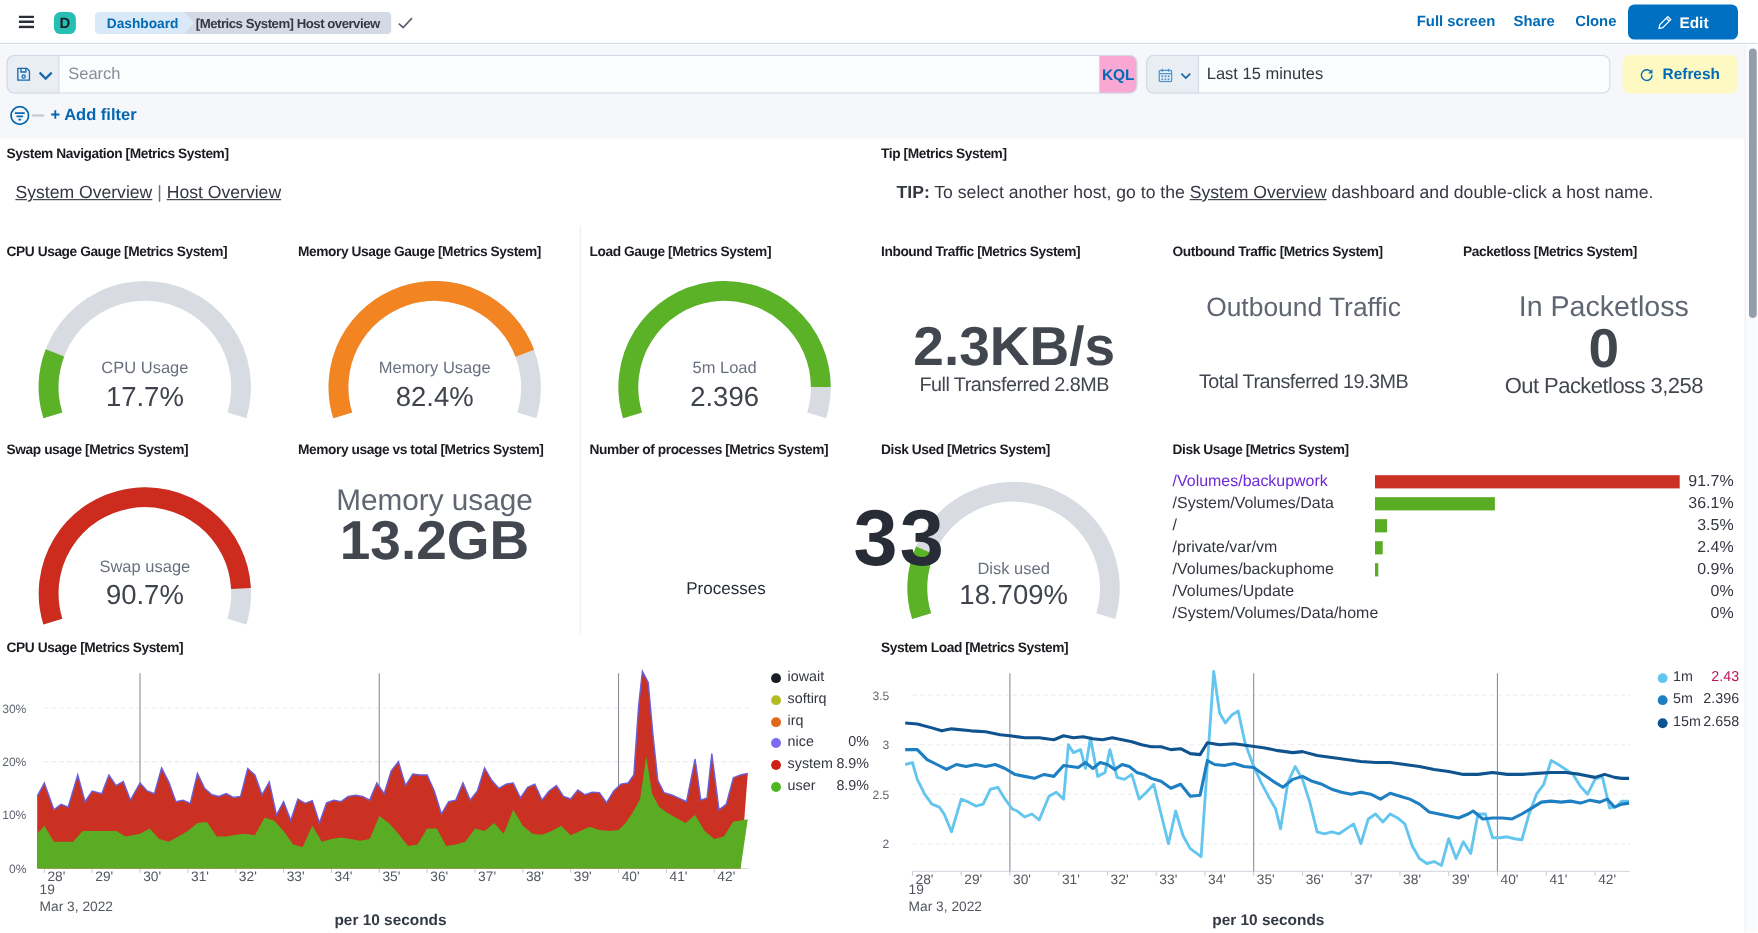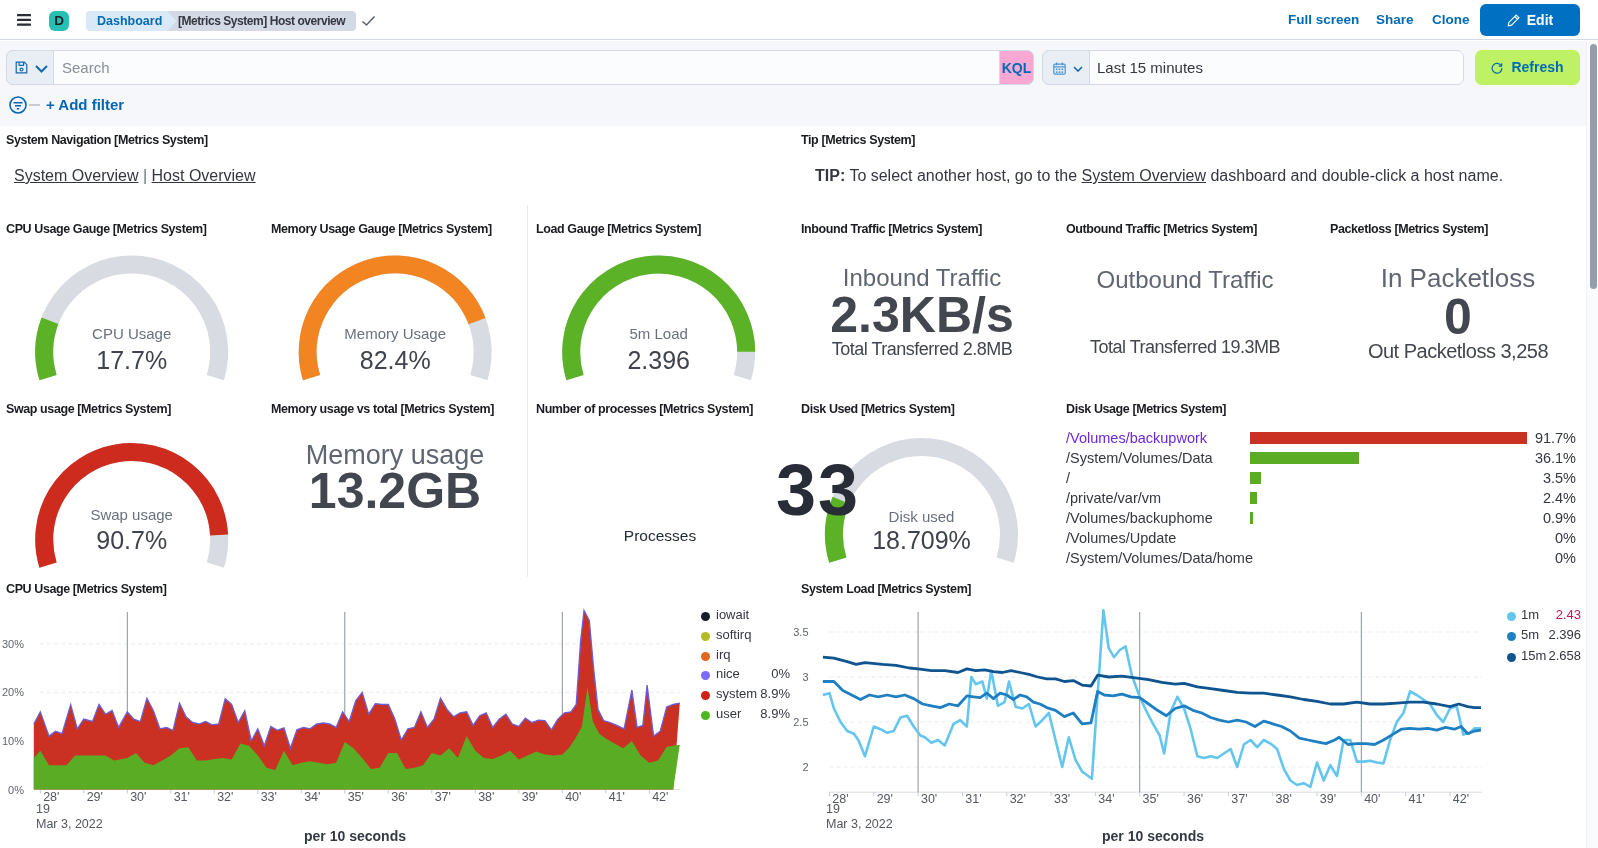--- a/index.html
+++ b/index.html
@@ -59,21 +59,21 @@
             <rect x="3.5" y="11.5" width="2" height="2"></rect>
             <rect x="7" y="11.5" width="2" height="2"></rect>
             <rect x="10.5" y="11.5" width="2" height="2"></rect>
           </g>
         </svg>
     <svg class="abs" style="left:30px;top:15px" width="10" height="6" viewBox="0 0 10 6">
           <path d="M1 1 L5 5 L9 1" fill="none" stroke="#1569AD" stroke-width="1.6"></path>
         </svg>
   </div>
   <div class="abs" style="left:1097px;top:9px;height:35px;line-height:35px;font-size:15px;color:#343741;">Last 15 minutes</div>
-  <div class="abs" style="left:1475px;top:9px;width:105px;height:35px;background:#bef264;border-radius:7px;color:#006BB4;font-size:14px;font-weight:600;text-align:center;line-height:35px;">
+  <div class="abs" style="left:1475px;top:9px;width:105px;height:35px;background:#fef9c3;border-radius:7px;color:#006BB4;font-size:14px;font-weight:600;text-align:center;line-height:35px;">
     <svg style="vertical-align:-2px;margin-right:8px" width="12" height="12" viewBox="0 0 16 16">
           <path d="M 13.8 5.4 A 6.5 6.5 0 1 0 14.5 8" fill="none" stroke="#006BB4" stroke-width="1.6"></path>
           <path d="M14.2 1.8 V5.6 H10.4" fill="none" stroke="#006BB4" stroke-width="1.6"></path>
         </svg>Refresh</div>
   <svg class="abs" style="left:9px;top:55px" width="18" height="18" viewBox="0 0 18 18">
         <circle cx="9" cy="9" r="8" fill="none" stroke="#0366B1" stroke-width="1.6"></circle>
         <path d="M4.5 6.8 H13.5 M6 9.8 H12 M7.8 12.8 H10.2" stroke="#0366B1" stroke-width="1.6"></path>
       </svg>
   <div class="abs" style="left:29px;top:63px;width:11px;height:1.5px;background:#C6CBD3;"></div>
   <div class="abs" style="left:46px;top:55px;height:18px;line-height:18px;color:#0366B1;font-size:15px;font-weight:600;">+ Add filter</div>
@@ -114,23 +114,22 @@
     <svg class="abs" style="left:0;top:395px" width="1053" height="183">
       <path d="M 48.02 170.08 A 87.5 87.5 0 1 1 215.38 170.08" fill="none" stroke="#D8DCE2" stroke-width="18"></path>
       <path d="M 48.02 170.08 A 87.5 87.5 0 1 1 219.09 140.07" fill="none" stroke="#CC2B1E" stroke-width="18"></path>
       <text x="131.7" y="125.0" text-anchor="middle" font-size="15" fill="#69707D">Swap usage</text>
       <text x="131.7" y="154.0" text-anchor="middle" font-size="25" font-weight="400" fill="#3F434B">90.7%</text>
       <path d="M 837.82 165.08 A 87.5 87.5 0 1 1 1005.18 165.08" fill="none" stroke="#D8DCE2" stroke-width="18"></path>
       <path d="M 837.82 165.08 A 87.5 87.5 0 0 1 840.98 105.26" fill="none" stroke="#5BB226" stroke-width="18"></path>
       <text x="921.5" y="127.0" text-anchor="middle" font-size="15" fill="#69707D">Disk used</text>
       <text x="921.5" y="154.0" text-anchor="middle" font-size="25" font-weight="400" fill="#3F434B">18.709%</text>
     </svg>
-    <div class="abs" style="left:722px;top:264px;width:400px;text-align:center;font-size:24px;color:#5F6671;">Inbound Traffic</div>
     <div class="abs" style="left:722px;top:287px;width:400px;text-align:center;font-size:50px;font-weight:700;color:#42464E;line-height:1.15;">2.3KB/s</div>
-    <div class="abs" style="left:722px;top:339px;width:400px;text-align:center;font-size:18px;letter-spacing:-0.5px;color:#42464E;">Total Transferred 2.8MB</div>
+    <div class="abs" style="left:722px;top:339px;width:400px;text-align:center;font-size:18px;letter-spacing:-0.5px;color:#42464E;">Full Transferred 2.8MB</div>
     <div class="abs" style="left:985px;top:266px;width:400px;text-align:center;font-size:24px;color:#5F6671;">Outbound Traffic</div>
     <div class="abs" style="left:985px;top:337px;width:400px;text-align:center;font-size:18px;letter-spacing:-0.5px;color:#42464E;">Total Transferred 19.3MB</div>
     <div class="abs" style="left:1258px;top:263px;width:400px;text-align:center;font-size:26px;color:#5F6671;">In Packetloss</div>
     <div class="abs" style="left:1258px;top:289px;width:400px;text-align:center;font-size:50px;font-weight:700;color:#42464E;line-height:1.15;">0</div>
     <div class="abs" style="left:1258px;top:340px;width:400px;text-align:center;font-size:20px;letter-spacing:-0.5px;color:#42464E;">Out Packetloss 3,258</div>
     <div class="abs" style="left:195px;top:440px;width:400px;text-align:center;font-size:27px;color:#5F6671;">Memory usage</div>
     <div class="abs" style="left:195px;top:463px;width:400px;text-align:center;font-size:50px;font-weight:700;color:#42464E;line-height:1.15;">13.2GB</div>
     <div class="abs" style="left:460px;top:449px;width:400px;text-align:right;font-size:72px;font-weight:700;color:#272C36;line-height:1.15;letter-spacing:2px;">33</div>
     <div class="abs" style="left:460px;top:527px;width:400px;text-align:center;font-size:15.5px;color:#272C36;">Processes</div>
     <div class="abs" style="left:1066px;top:431px;height:14px;line-height:14px;font-size:14.5px;color:#6d28d9;">/Volumes/backupwork</div>

